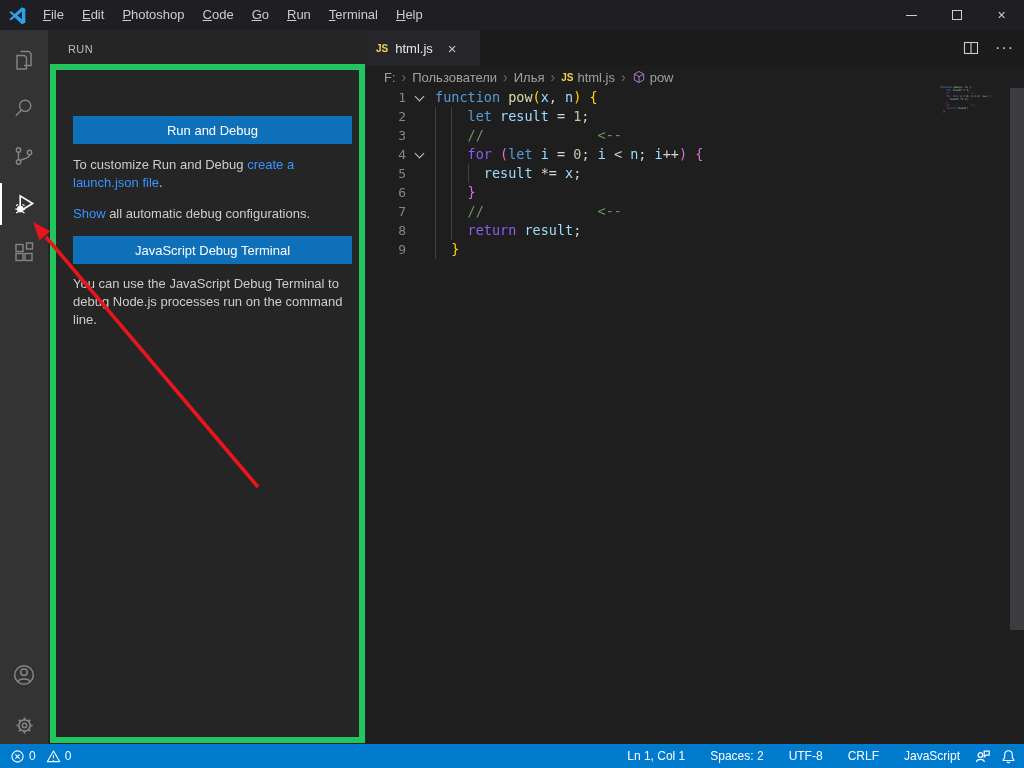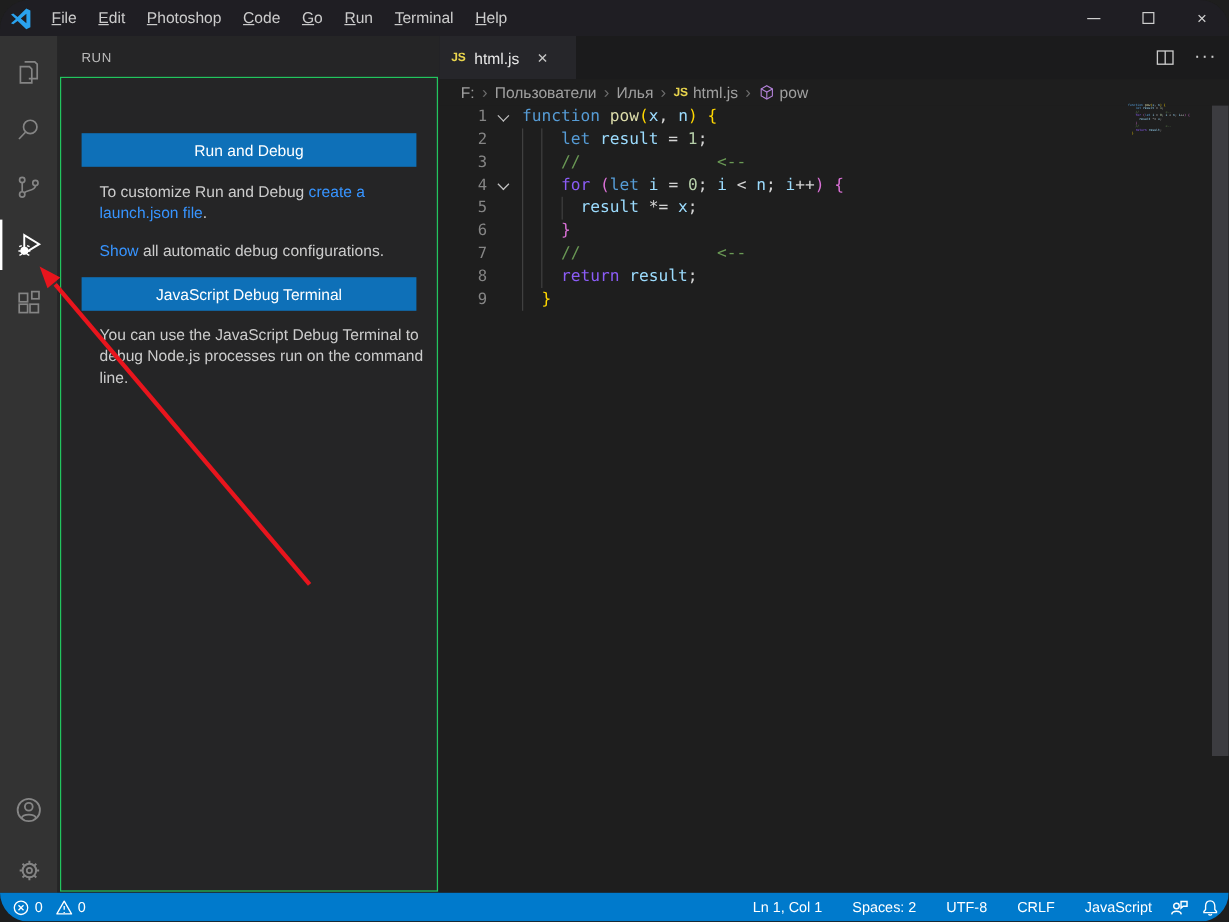--- a/index.html
+++ b/index.html
@@ -1,18 +1,18 @@
 <!DOCTYPE html>
 <html><head>
 <meta charset="utf-8">
 <style>
   * { margin:0; padding:0; box-sizing:border-box; }
   html,body { width:1024px; height:768px; overflow:hidden; background:#1e1e1e;
               font-family:"Liberation Sans", sans-serif; }
-  .window { position:relative; width:1024px; height:768px; background:#1e1e1e; overflow:hidden;border-radius:24px; }
+  .window { position:relative; width:1024px; height:768px; background:#1e1e1e; overflow:hidden; }
 
   
   .titlebar { position:absolute; top:0; left:0; width:1024px; height:30px;
               background:#1f1e23; display:flex; align-items:center; color:#cccccc; }
   .logo { width:34px; display:flex; justify-content:center; align-items:center; }
   .menu-bar { display:flex; height:30px; align-items:center; }
   .menu-item { padding:0 9px; font-size:13px; color:#cccccc; height:30px; line-height:30px; cursor:default; }
   .menu-item::first-letter { text-decoration:underline; }
   .win-title { position:absolute; left:0; right:0; text-align:center; font-size:12.5px;
                color:#b9b9b9; pointer-events:none; }
@@ -27,24 +27,24 @@
   .ab-item { position:absolute; left:0; width:48px; height:48px; display:flex; align-items:center; justify-content:center; }
   .ab-item svg { stroke:#858585; fill:none; stroke-width:1.4; }
   .ab-item.active svg { stroke:#ffffff; }
   .ab-item.active::before { content:""; position:absolute; left:0; top:3px; bottom:3px; width:2px; background:#ffffff; }
   .bug-fill { fill:#ffffff; stroke:none !important; }
 
   
   .sidebar { position:absolute; top:30px; left:48px; width:318px; bottom:24px; background:#252526; color:#cccccc; }
   .sidebar-header { position:absolute; top:0; left:0; right:0; height:34px; padding:13px 0 0 20px;
                     font-size:11px; letter-spacing:.4px; color:#bbbbbb; }
-  .panel-focus { position:absolute; left:2px; right:1px; top:34px; bottom:1px; border:1px solid #22c55e; background:#252526; }
+  .panel-focus { position:absolute; left:2px; right:1px; top:34px; bottom:1px; border:6px solid #22c55e; background:#252526; }
   .sb-btn { position:absolute; left:17px; width:279px; height:28px; background:#0e70b8; color:#ffffff;
             font-size:13px; display:flex; align-items:center; justify-content:center; cursor:pointer; }
-  .sb-para { position:absolute; left:32px; width:282px; font-size:13px; line-height:18px; color:#cccccc; }
+  .sb-para { position:absolute; left:17px; width:282px; font-size:13px; line-height:18px; color:#cccccc; }
   .sb-link { color:#3794ff; cursor:pointer; }
 
   
   .editor { position:absolute; top:30px; left:366px; right:0; bottom:24px; background:#1e1e1e; }
   .tabbar { position:absolute; top:0; left:0; right:0; height:36px; background:#1b1b1c; display:flex; }
   .tab { width:114px; height:36px; background:#26262a; display:flex; align-items:center; padding:0 10px; gap:7px; }
   .tab-label { font-size:13px; color:#e7e7e7; }
   .tab-close { color:#c5c5c5; font-size:15px; margin-left:8px; cursor:pointer; }
   .js-badge { font-size:10px; font-weight:bold; color:#e8d44d; letter-spacing:0; }
   .editor-actions { position:absolute; right:10px; top:0; height:36px; display:flex; align-items:center; gap:16px; color:#cccccc; }

